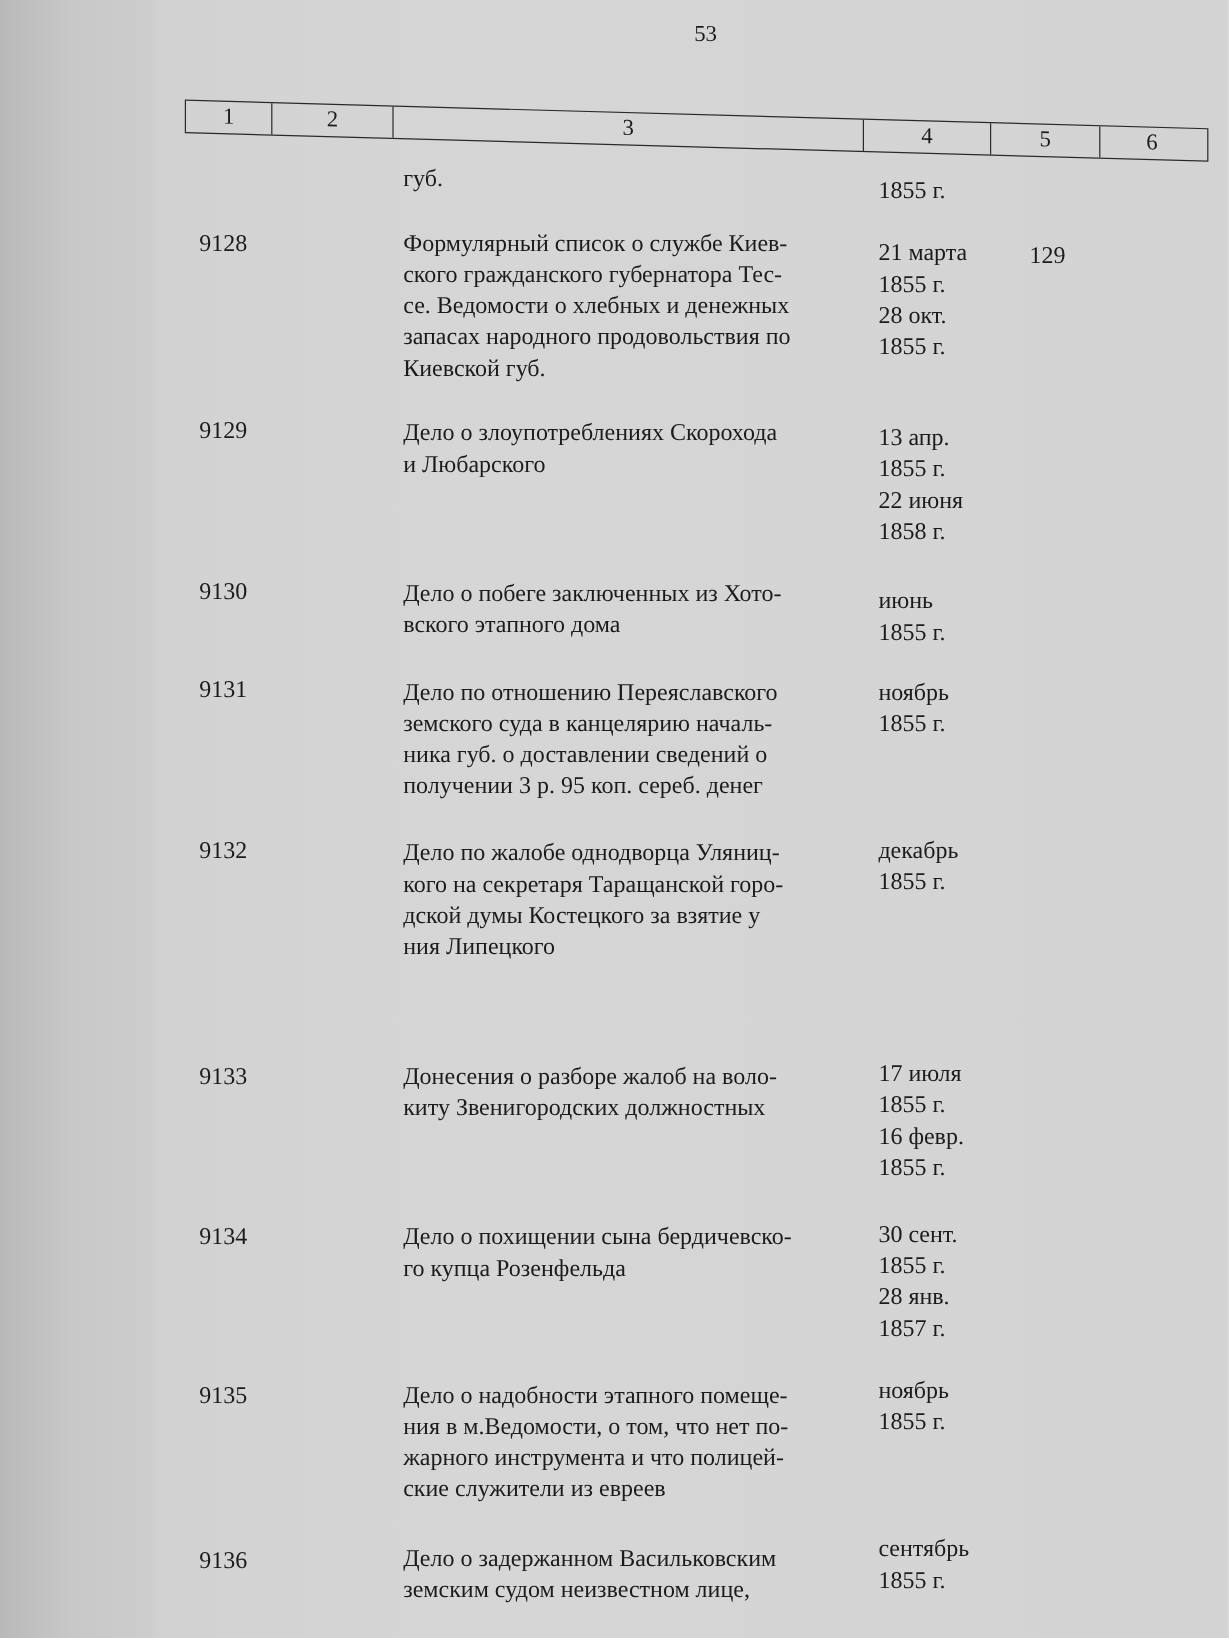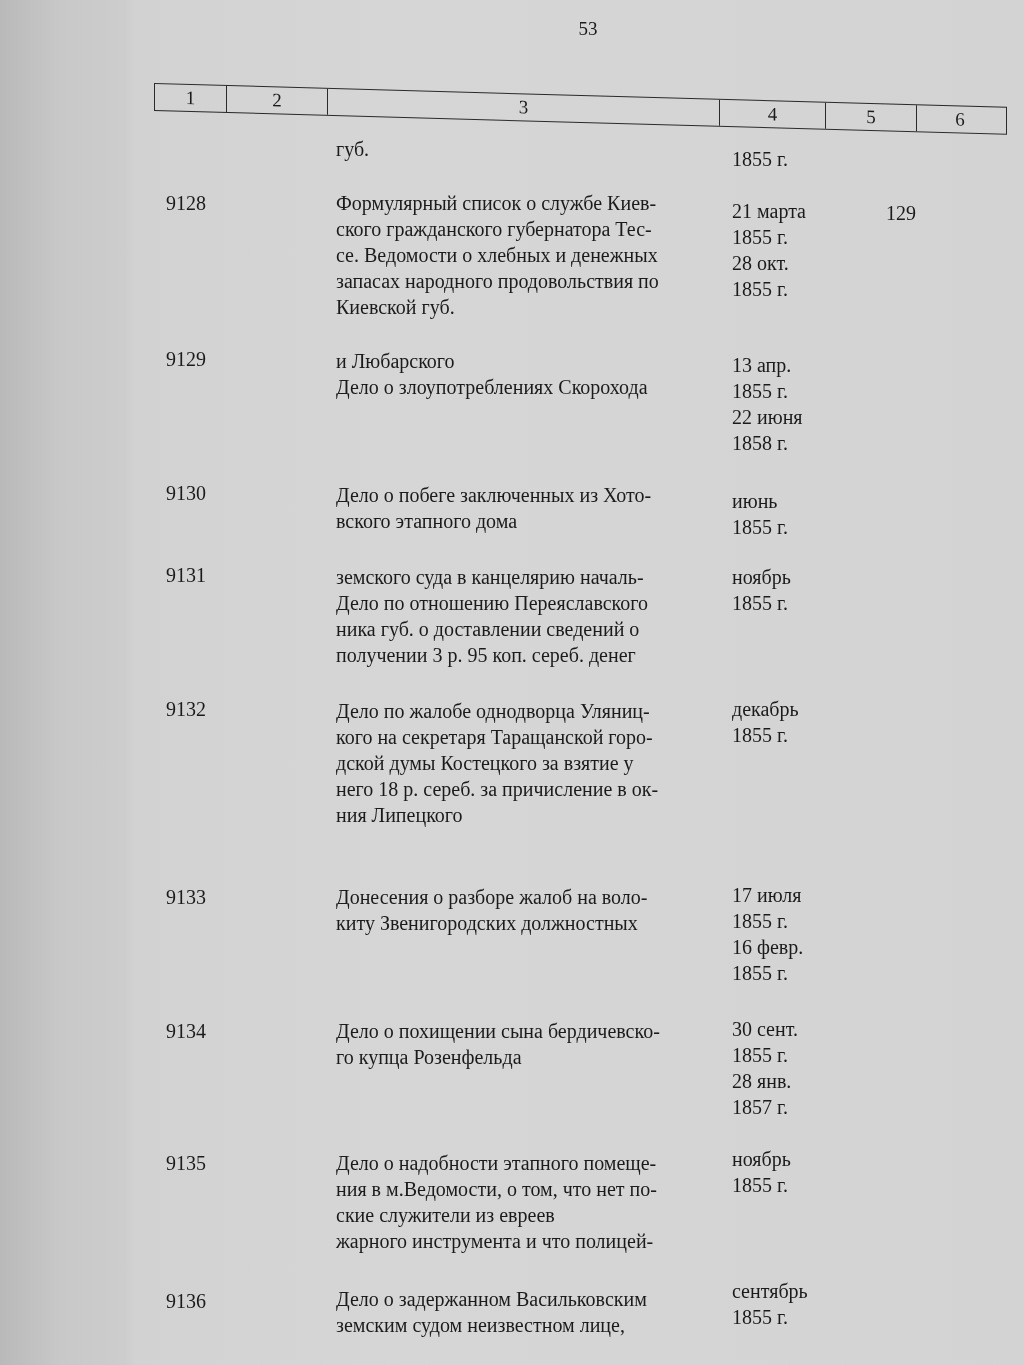--- a/index.html
+++ b/index.html
@@ -22,21 +22,21 @@
   }
   .header-cell {
     border-right: 1.5px solid #2a2a2a; display: flex; align-items: center; justify-content: center;
     font-size: 19px; height: 100%; box-sizing: border-box;
   }
   .header-cell:last-child { border-right: none; }
   .entry { position: absolute; font-size: 20px; line-height: 26px; }
   .entry-num { position: absolute; left: 166px; }
   .entry-desc { position: absolute; left: 336px; width: 385px; }
   .entry-dates { position: absolute; left: 732px; width: 110px; }
-  .entry-col5 { position: absolute; left: 886px; }
+  .entry-col5 { position: absolute; left: 858px; }
   .line { display: block; white-space: nowrap; }
   .ghost {
     position: absolute; color: rgba(60,60,60,0.10); font-size: 19px; line-height: 26px; white-space: nowrap;
   }
 </style>
 </head>
 <body>
 
 <div class="ghost" style="left:0px;top:180px;">&nbsp;</div>
 
@@ -74,22 +74,22 @@
     <span class="line">1855 г.</span>
     <span class="line">28 окт.</span>
     <span class="line">1855 г.</span>
   </div>
   <div class="entry-col5" style="top:10px">129</div>
 </div>
 
 <div class="entry" style="top:346px;">
   <div class="entry-num" style="top:0">9129</div>
   <div class="entry-desc" style="top:2px">
+    <span class="line">Дело о злоупотреблениях Скорохода</span>
     <span class="line">и Любарского</span>
-    <span class="line">Дело о злоупотреблениях Скорохода</span>
   </div>
   <div class="entry-dates" style="top:6px">
     <span class="line">13 апр.</span>
     <span class="line">1855 г.</span>
     <span class="line">22 июня</span>
     <span class="line">1858 г.</span>
   </div>
 </div>
 
 <div class="entry" style="top:480px;">
@@ -100,38 +100,37 @@
   </div>
   <div class="entry-dates" style="top:8px">
     <span class="line">июнь</span>
     <span class="line">1855 г.</span>
   </div>
 </div>
 
 <div class="entry" style="top:562px;">
   <div class="entry-num" style="top:0">9131</div>
   <div class="entry-desc" style="top:2px">
+    <span class="line">Дело по отношению Переяславского</span>
     <span class="line">земского суда в канцелярию началь-</span>
-    <span class="line">Дело по отношению Переяславского</span>
     <span class="line">ника губ. о доставлении сведений о</span>
     <span class="line">получении 3 р. 95 коп. сереб. денег</span>
   </div>
   <div class="entry-dates" style="top:2px">
     <span class="line">ноябрь</span>
     <span class="line">1855 г.</span>
   </div>
 </div>
 
 <div class="entry" style="top:696px;">
   <div class="entry-num" style="top:0">9132</div>
   <div class="entry-desc" style="top:2px">
     <span class="line">Дело по жалобе однодворца Уляниц-</span>
     <span class="line">кого на секретаря Таращанской горо-</span>
     <span class="line">дской думы Костецкого за взятие у</span>
-    <span class="line">него 18 р. сереб. за причисление в ок-</span>
     <span class="line">ния Липецкого</span>
   </div>
   <div class="entry-dates" style="top:0">
     <span class="line">декабрь</span>
     <span class="line">1855 г.</span>
   </div>
 </div>
 
 <div class="entry" style="top:884px;">
   <div class="entry-num" style="top:0">9133</div>
@@ -159,22 +158,22 @@
     <span class="line">28 янв.</span>
     <span class="line">1857 г.</span>
   </div>
 </div>
 
 <div class="entry" style="top:1150px;">
   <div class="entry-num" style="top:0">9135</div>
   <div class="entry-desc" style="top:0">
     <span class="line">Дело о надобности этапного помеще-</span>
     <span class="line">ния в м.Ведомости, о том, что нет по-</span>
+    <span class="line">жарного инструмента и что полицей-</span>
     <span class="line">ские служители из евреев</span>
-    <span class="line">жарного инструмента и что полицей-</span>
   </div>
   <div class="entry-dates" style="top:-4px">
     <span class="line">ноябрь</span>
     <span class="line">1855 г.</span>
   </div>
 </div>
 
 <div class="entry" style="top:1284px;">
   <div class="entry-num" style="top:4px">9136</div>
   <div class="entry-desc" style="top:2px">

